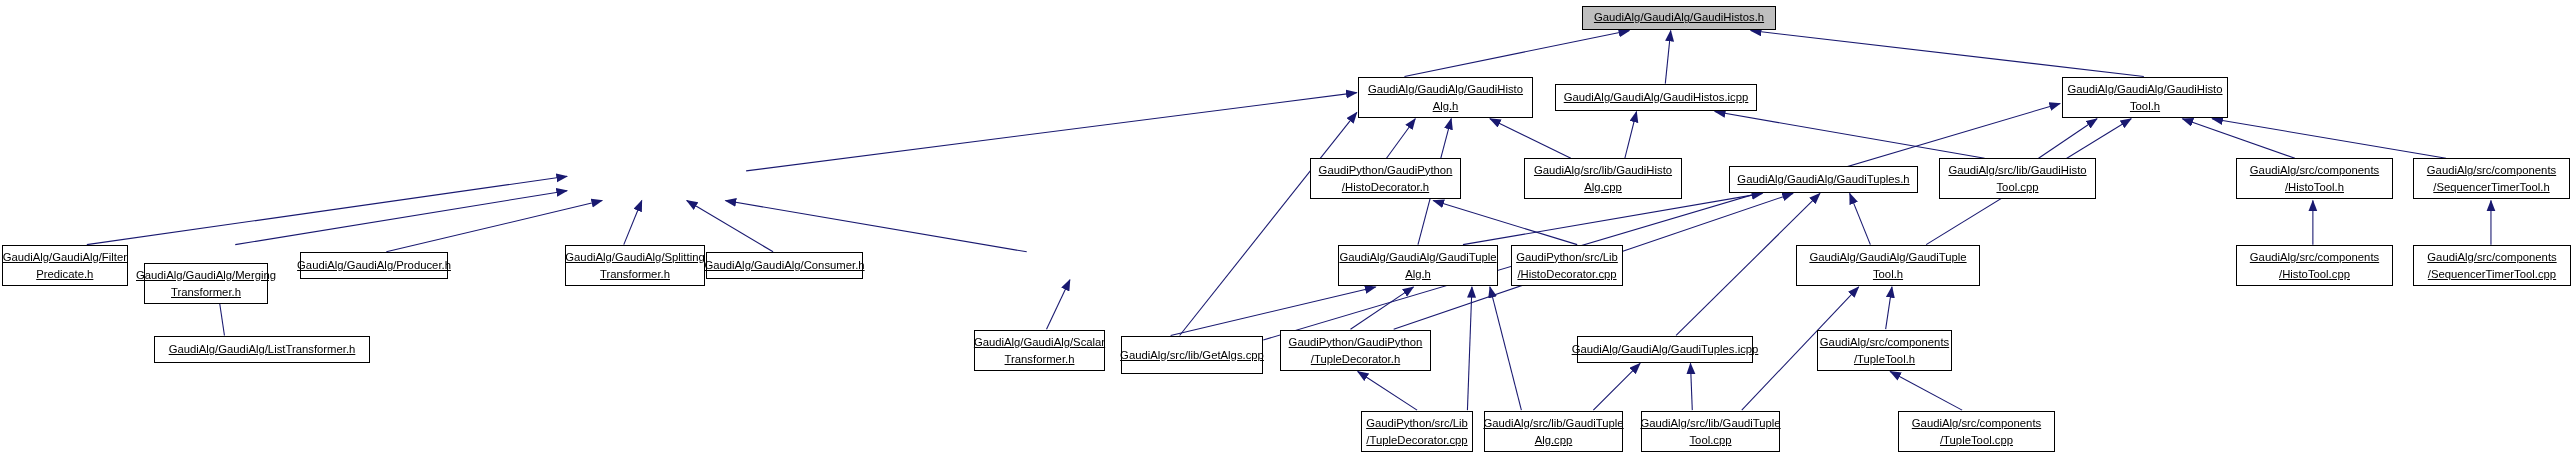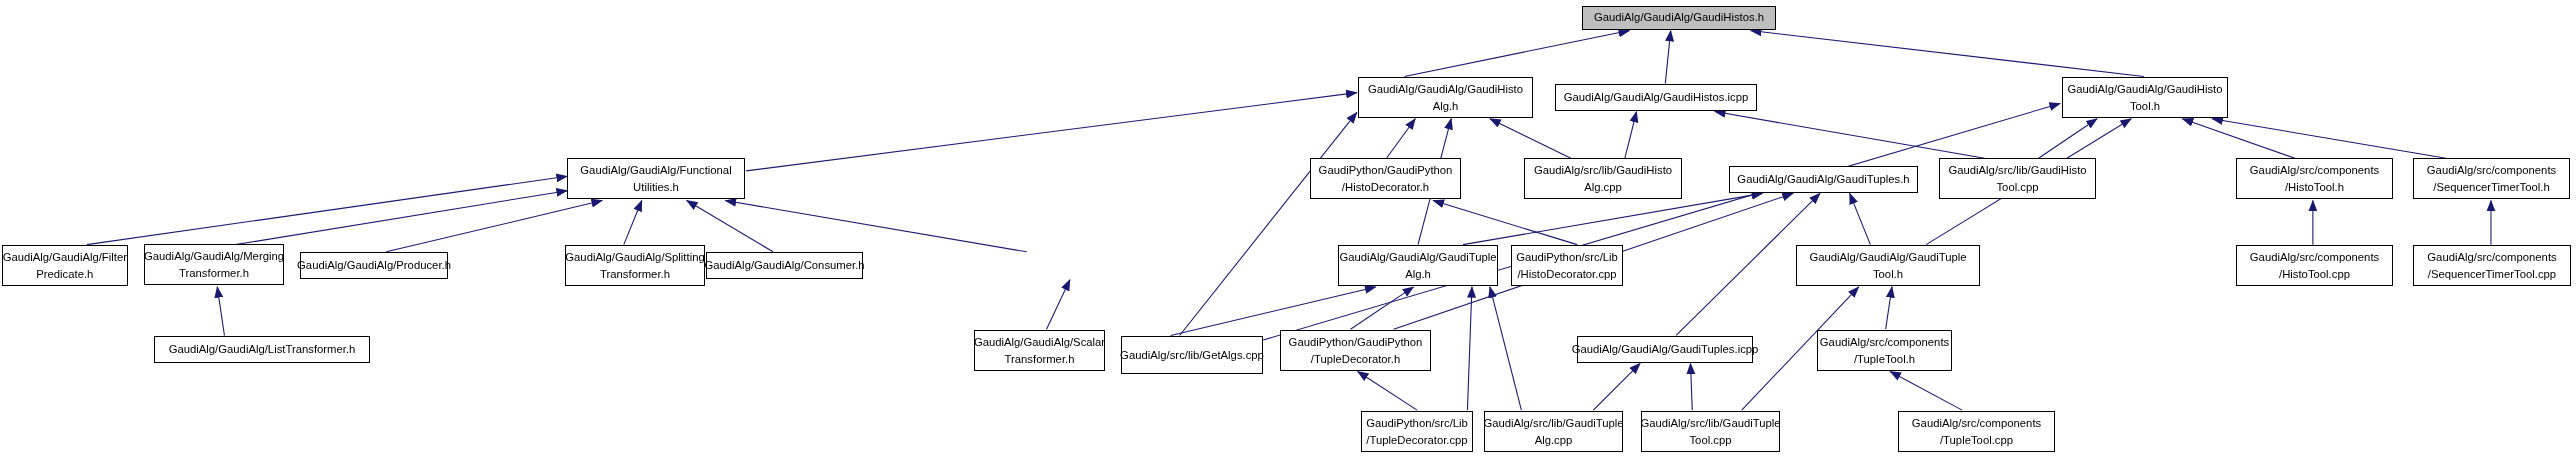--- a/index.html
+++ b/index.html
@@ -2,21 +2,21 @@
 <html style="font-size:14.4px"><head>
 <meta charset="utf-8">
 <style>
   html,body{margin:0;padding:0;background:#ffffff;}
   #graph{position:relative;width:2576px;height:456px;background:#ffffff;
          font-family:"Liberation Sans","DejaVu Sans",sans-serif;}
   #edges{position:absolute;left:0;top:0;width:2576px;height:456px;}
   .node{position:absolute;box-sizing:border-box;border:0.9px solid #000000;background:#ffffff;
         display:flex;flex-direction:column;align-items:center;justify-content:center;
         font-size:11.3px;color:#000000;text-align:center;white-space:nowrap;cursor:pointer;}
-  .node span{display:block;line-height:17px;}
+  .node span{display:block;line-height:17px;text-decoration:underline;}
   .node.highlight{background:#bfbfbf;}
 </style>
 </head>
 <body>
 
 <div id="graph">
 
   <svg id="edges" viewBox="0 0 2861 507">
     <defs>
       <marker id="arrow" markerUnits="userSpaceOnUse" markerWidth="14" markerHeight="12" refX="12" refY="5" orient="auto">
@@ -76,24 +76,20 @@
     <span>Alg.h</span>
   </div>
   <div class="node" style="left:1555px;top:84px;width:202px;height:27px">
     <span>GaudiAlg/GaudiAlg/GaudiHistos.icpp</span>
   </div>
   <div class="node" style="left:2062px;top:77px;width:166px;height:41px">
     <span>GaudiAlg/GaudiAlg/GaudiHisto</span>
     <span>Tool.h</span>
   </div>
 
-  <div class="node" style="left:567px;top:158px;width:178px;height:41px">
-    <span>GaudiAlg/GaudiAlg/Functional</span>
-    <span>Utilities.h</span>
-  </div>
   <div class="node" style="left:1310px;top:158px;width:151px;height:41px">
     <span>GaudiPython/GaudiPython</span>
     <span>/HistoDecorator.h</span>
   </div>
   <div class="node" style="left:1524px;top:158px;width:158px;height:41px">
     <span>GaudiAlg/src/lib/GaudiHisto</span>
     <span>Alg.cpp</span>
   </div>
   <div class="node" style="left:1729px;top:166px;width:189px;height:27px">
     <span>GaudiAlg/GaudiAlg/GaudiTuples.h</span>
@@ -108,21 +104,21 @@
   </div>
   <div class="node" style="left:2413px;top:158px;width:157px;height:41px">
     <span>GaudiAlg/src/components</span>
     <span>/SequencerTimerTool.h</span>
   </div>
 
   <div class="node" style="left:1.8px;top:245px;width:126px;height:41px">
     <span>GaudiAlg/GaudiAlg/Filter</span>
     <span>Predicate.h</span>
   </div>
-  <div class="node" style="left:144px;top:244px;width:140px;height:41px">
+  <div class="node" style="left:144px;top:263px;width:124px;height:41px">
     <span>GaudiAlg/GaudiAlg/Merging</span>
     <span>Transformer.h</span>
   </div>
   <div class="node" style="left:300px;top:252px;width:148px;height:27px">
     <span>GaudiAlg/GaudiAlg/Producer.h</span>
   </div>
   <div class="node" style="left:565px;top:245px;width:140px;height:41px">
     <span>GaudiAlg/GaudiAlg/Splitting</span>
     <span>Transformer.h</span>
   </div>

